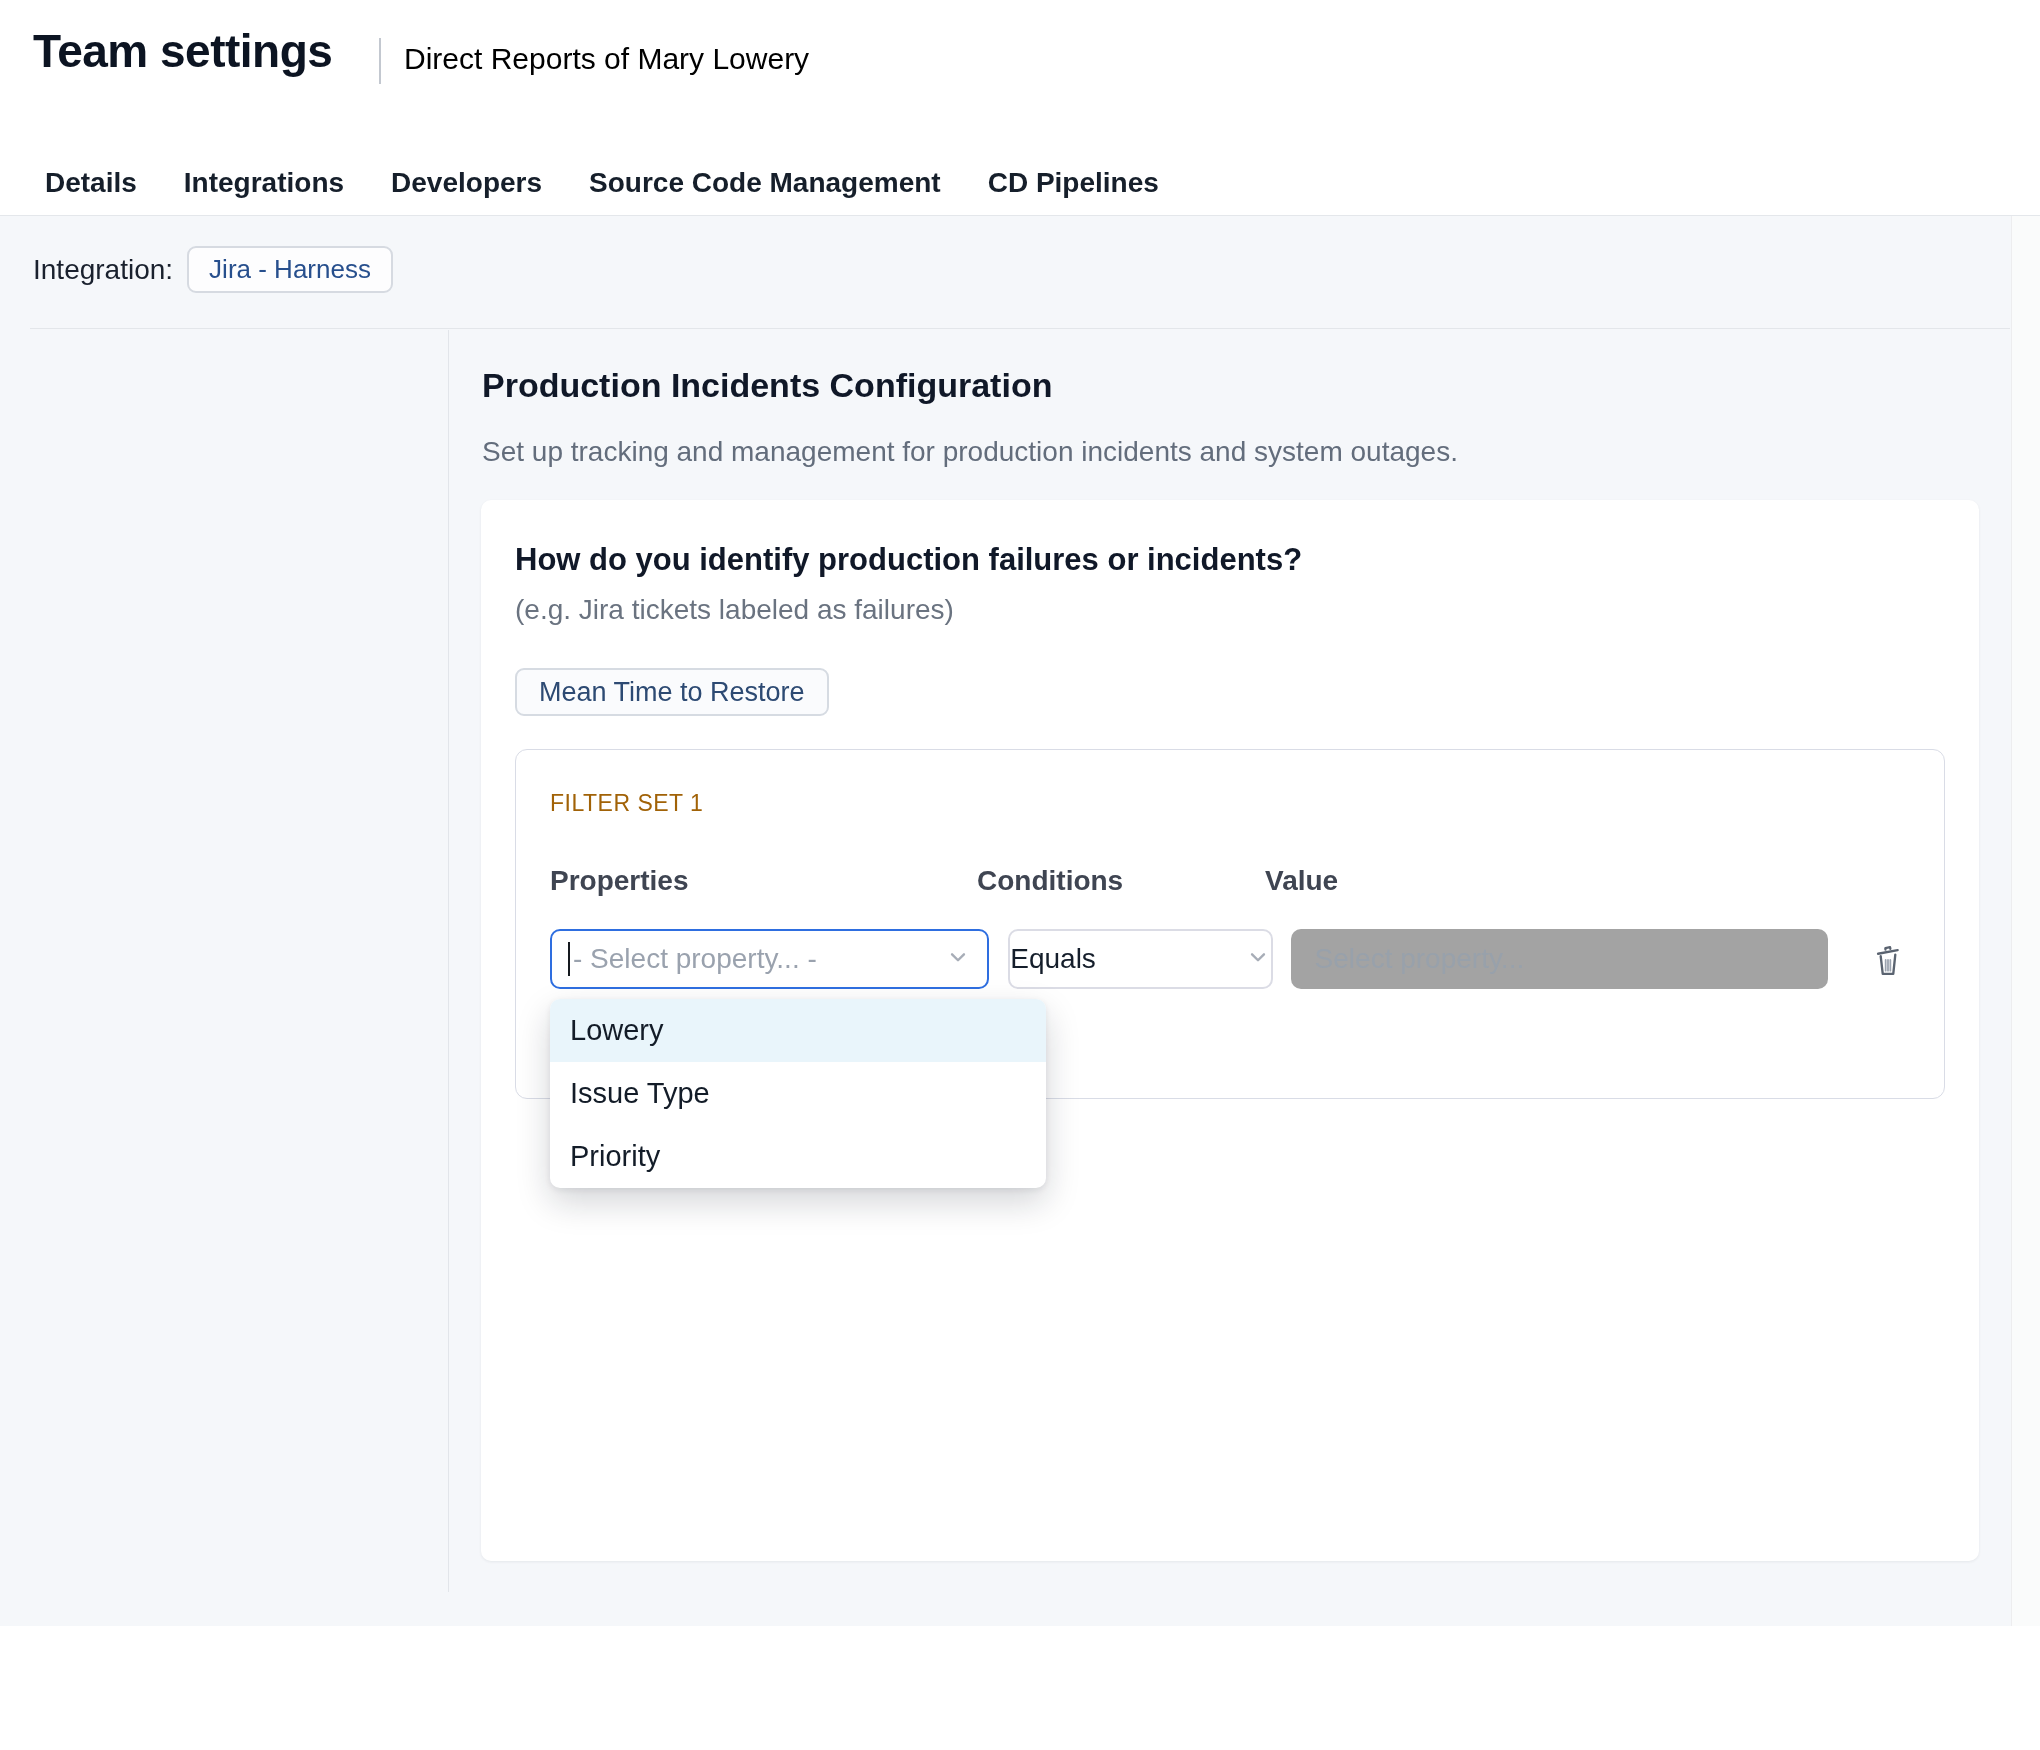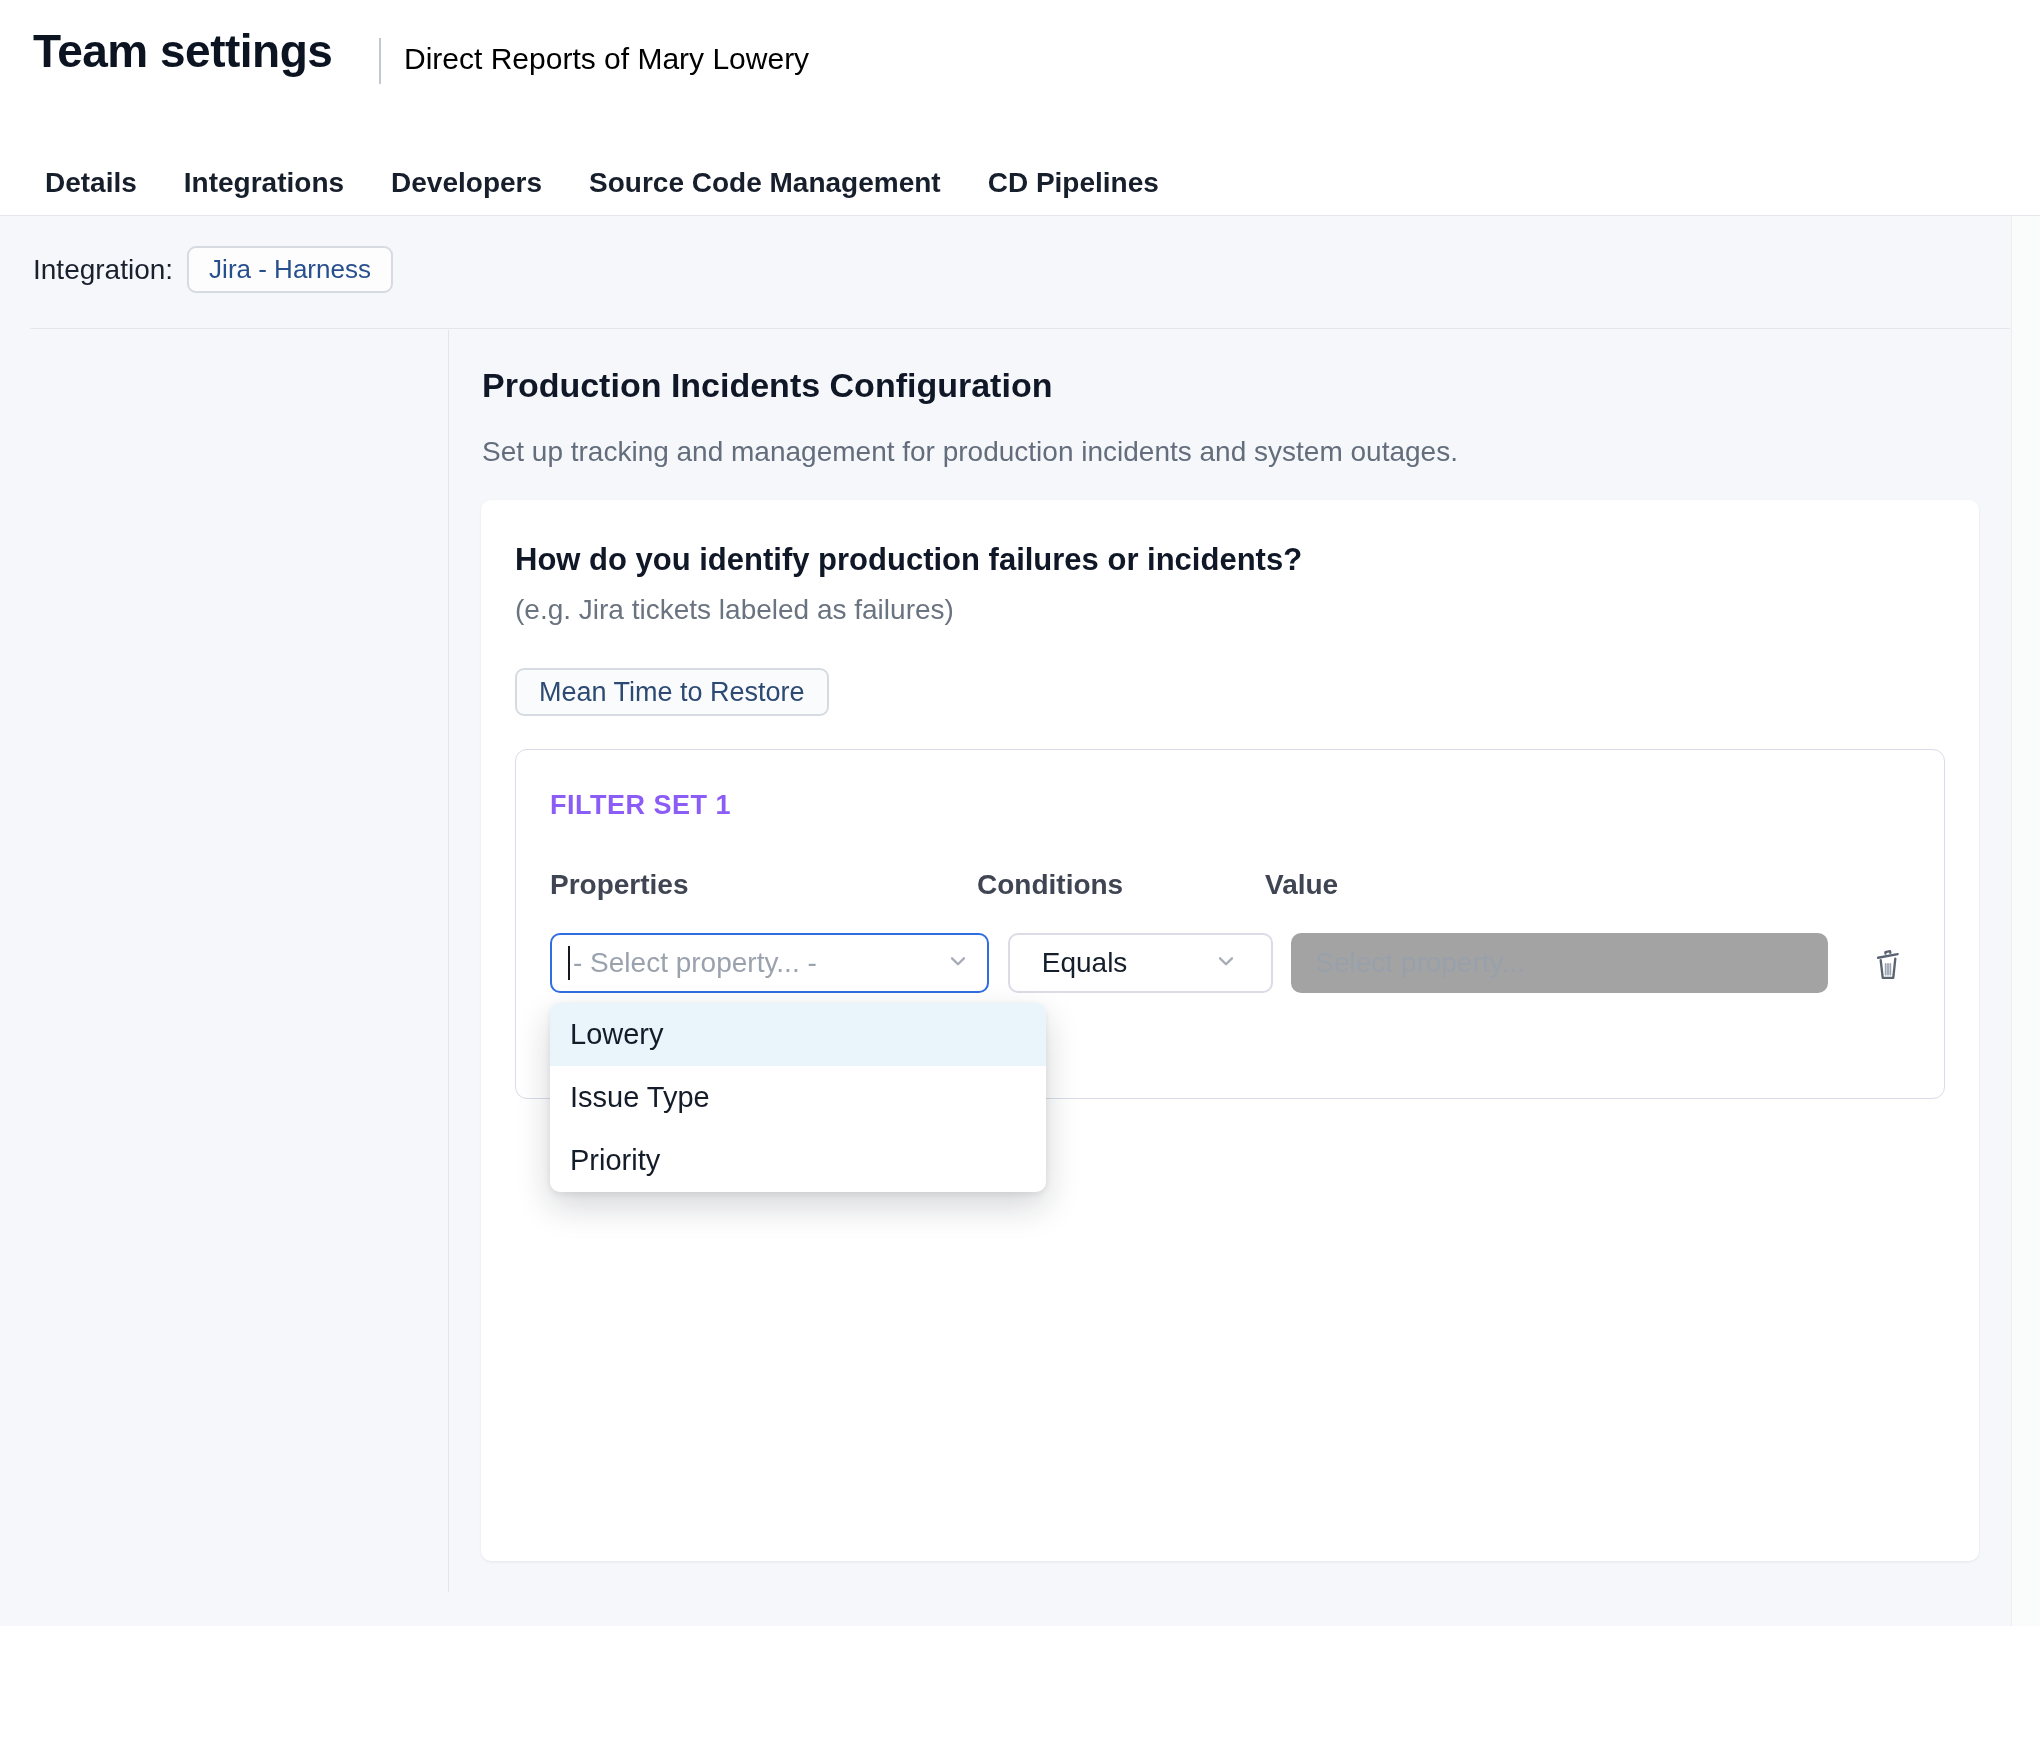--- a/index.html
+++ b/index.html
@@ -39,31 +39,31 @@
   .main-sub{position:absolute;left:482px;top:220px;font-size:28px;color:#636d7c;}
   .card{position:absolute;left:481px;top:284px;width:1498px;height:1061px;box-sizing:border-box;
         background:#ffffff;border-radius:10px;box-shadow:0 1px 3px rgba(16,24,40,.07);padding:42px 34px;}
   .card-q{font-size:31px;font-weight:700;color:#101828;}
   .card-hint{margin-top:16px;font-size:28px;color:#6a7380;}
   .metric-chip{display:inline-flex;align-items:center;height:44px;margin-top:42px;padding:0 22px;
         border:2px solid #d6dbe2;border-radius:9px;background:#fafbfd;font-size:27px;color:#2d4a73;cursor:pointer;}
 
   .filter-box{position:relative;box-sizing:border-box;margin-top:33px;height:350px;
         border:1.5px solid #d9dce6;border-radius:12px;padding:40px 34px 0 34px;}
-  .fs-title{font-size:27px;font-weight:700;color:#8b5cf6;letter-spacing:.5px;}
+  .fs-title{font-size:23px;font-weight:400;color:#a16207;letter-spacing:.5px;}
   .fs-cols{display:flex;margin-top:48px;font-size:28px;font-weight:700;color:#3f4552;}
   .fs-col1{width:427px;} .fs-col2{width:288px;} .fs-col3{flex:1;}
   .fs-controls{display:flex;align-items:center;margin-top:32px;}
   .sel-prop{position:relative;box-sizing:border-box;width:448px;height:60px;margin-right:19px;
         border:2.5px solid #2e6ee0;border-radius:10px;background:#fff;display:flex;align-items:center;
         padding:0 16px;cursor:pointer;}
   .text-caret{width:2px;height:34px;background:#15191f;margin-right:3px;flex:none;}
   .placeholder-text{font-size:28px;color:#9aa2ae;flex:1;white-space:nowrap;overflow:hidden;}
   .sel-cond{box-sizing:border-box;width:270px;height:60px;margin-right:18px;border:2px solid #dbdce5;
-        border-radius:10px;background:#fff;display:flex;align-items:center;padding:0 32px;cursor:pointer;}
+        border-radius:10px;background:#fff;display:flex;align-items:center;padding:0 0;cursor:pointer;}
   .cond-text{font-size:28px;color:#151e2b;flex:1;}
   .chev{flex:none;}
   .value-input{box-sizing:border-box;width:548px;height:60px;border:none;outline:none;border-radius:10px;
         background:#a3a3a3;padding:0 24px;font-size:28px;color:#4a525e;font-family:"Liberation Sans",sans-serif;}
   .value-input::placeholder{color:#98a1ab;opacity:1;}
   .trash-btn{margin-left:38px;background:none;border:none;padding:4px;cursor:pointer;line-height:0;}
 
   .dropdown{position:absolute;left:-2px;top:68px;width:496px;background:#fff;border-radius:10px;
         box-shadow:0 14px 34px rgba(16,24,40,.18), 0 2px 6px rgba(16,24,40,.08);overflow:hidden;z-index:20;}
   .dd-item{height:63px;display:flex;align-items:center;padding:0 20px;font-size:29px;color:#131c28;cursor:pointer;}

